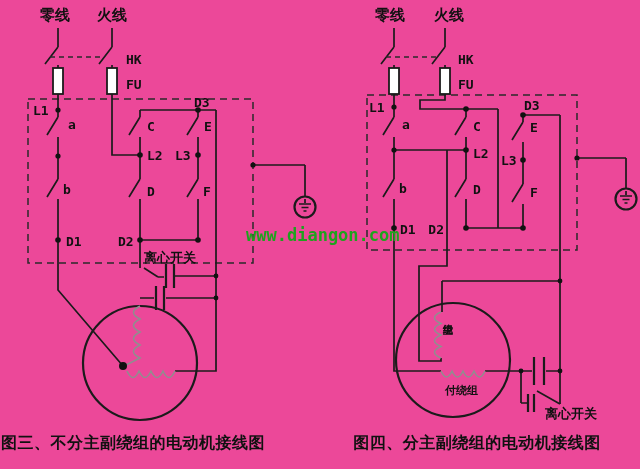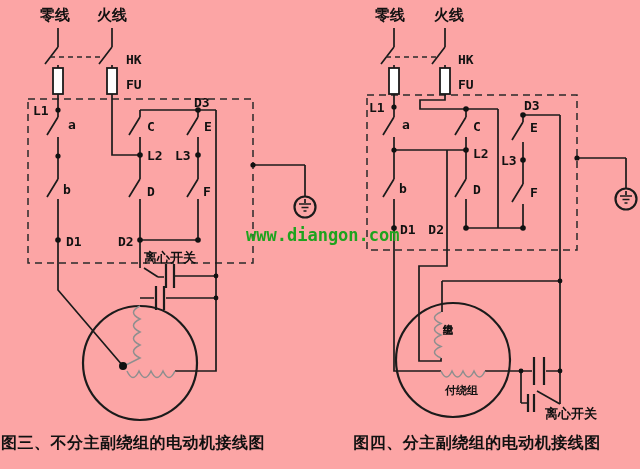--- a/index.html
+++ b/index.html
@@ -1,16 +1,16 @@
 <!DOCTYPE html>
 <html><head>
 <meta charset="utf-8">
 <style>
   html,body{margin:0;padding:0;background:#fff;}
-  .canvas{position:relative;width:640px;height:469px;background:#fca5a5;overflow:hidden;
+  .canvas{position:relative;width:640px;height:469px;background:#ec4899;overflow:hidden;
           font-family:"Liberation Sans",sans-serif;text-decoration:underline;}
   svg{position:absolute;left:0;top:0;}
   .wire{stroke:#1b1b1b;stroke-width:1.7;fill:none;}
   .thick{stroke:#1b1b1b;stroke-width:2.2;fill:none;}
   .dashedbox{stroke:#2a2a2a;stroke-width:1.5;fill:none;stroke-dasharray:7 5;}
   .dashlink{stroke:#2a2a2a;stroke-width:1.4;fill:none;stroke-dasharray:5 4;}
   .coil{stroke:#8f8f8f;stroke-width:1.5;fill:none;}
   .dot{fill:#111;}
   .fuse{fill:#fff;stroke:#1b1b1b;stroke-width:1.8;}
   .lbl{font-family:"DejaVu Sans Mono",monospace;font-weight:bold;font-size:13px;fill:#111;}

